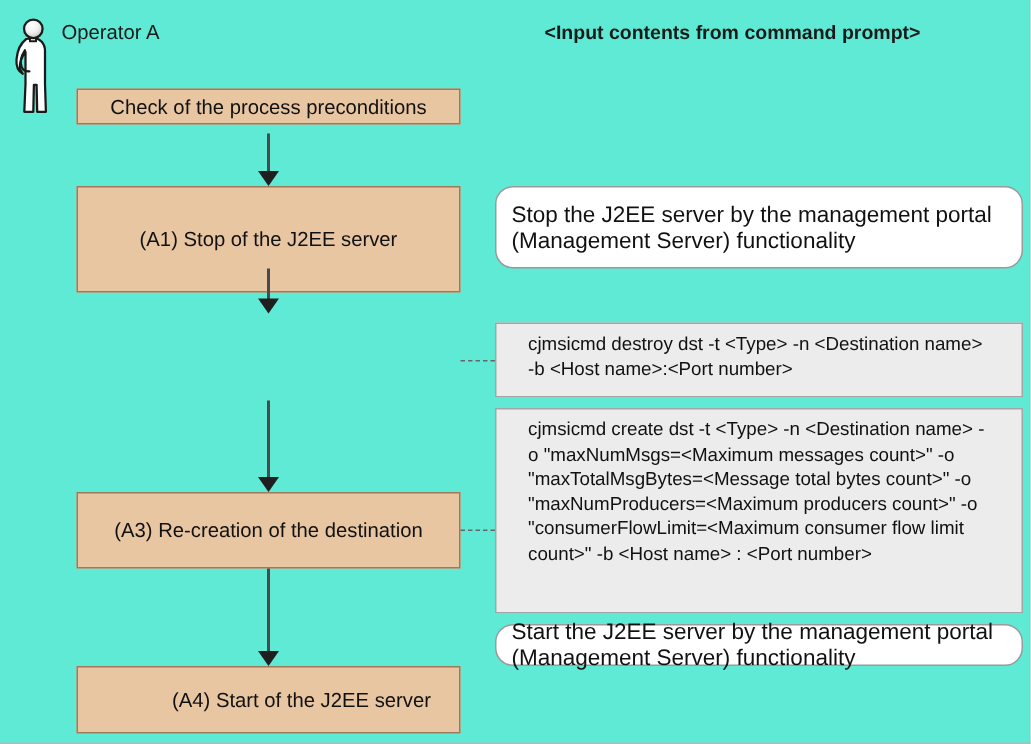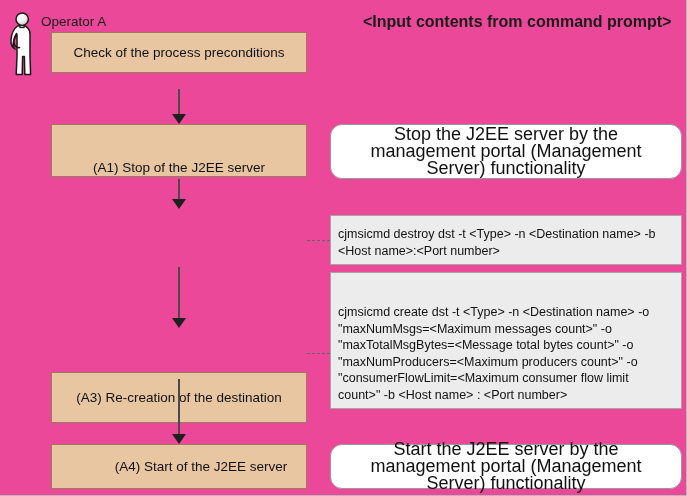--- a/index.html
+++ b/index.html
@@ -8,41 +8,41 @@
     background: #ffffff;
   }
   body {
     font-family: "Liberation Sans", sans-serif;
     color: #1a1a1a;
   }
   #canvas {
     position: relative;
     width: 687px;
     height: 496px;
-    background: #ec4899;
+    background: #5eead4;
     border-right: 1px solid #b8b8b8;
     border-bottom: 1px solid #b8b8b8;
     box-sizing: border-box;
     overflow: hidden;
   }
 
   
   .operator-label {
     position: absolute;
     left: 41px;
     top: 14px;
     font-size: 13.5px;
     line-height: 16px;
     white-space: nowrap;
   }
   .column-title {
     position: absolute;
     left: 363px;
     top: 14px;
-    font-size: 16px;
+    font-size: 13px;
     font-weight: bold;
     line-height: 16px;
     white-space: nowrap;
   }
 
   
   .operator-figure {
     position: absolute;
     left: 4px;
     top: 12px;
@@ -72,41 +72,41 @@
     position: absolute;
     left: 330px;
     width: 352px;
     background: #ffffff;
     border: 1px solid #9a9a9a;
     border-radius: 12px;
     box-sizing: border-box;
     display: flex;
     align-items: center;
     justify-content: center;
-    text-align: center;
-    font-size: 18px;
+    text-align: left;
+    font-size: 15px;
     line-height: 17px;
     color: #111111;
     padding: 4px 10px;
   }
 
   
   .cmd-box {
     position: absolute;
     left: 330px;
     width: 352px;
     background: #ECECEC;
     border: 1px solid #a5a5a5;
     box-sizing: border-box;
     display: flex;
-    align-items: flex-end;
+    align-items: flex-start;
     font-size: 12.5px;
     line-height: 16.5px;
     color: #111111;
-    padding: 5px 7px;
+    padding: 5px 21px;
     text-align: left;
   }
   .cmd-box .cmd-text {
     display: block;
     width: 100%;
   }
 
   
   .flow-arrow {
     position: absolute;
@@ -164,60 +164,60 @@
     <path d="M12.6 21.5 C10.0 25.5 9.2 29.5 10.4 32.6 C11.2 34.6 13.2 35.8 15.6 35.6" fill="none" stroke="#1a1a1a" stroke-width="1.5" stroke-linecap="round"></path>
 
     <rect x="16" y="11.5" width="4" height="4" fill="#ffffff" stroke="#1a1a1a" stroke-width="1.3"></rect>
 
     <circle cx="18.2" cy="7.2" r="6.2" fill="url(#headGrad)" stroke="#1a1a1a" stroke-width="1.5"></circle>
   </svg>
 
   <div class="operator-label">Operator A</div>
   <div class="column-title">&lt;Input contents from command prompt&gt;</div>
 
-  <div class="process-box" style="top:32px; height:41px;text-align:right;">
+  <div class="process-box" style="top:59px; height:24px;text-align:right;">
     <span>Check of the process preconditions</span>
   </div>
   <div class="flow-arrow" style="top:89px; height:35px;">
     <div class="shaft"></div>
       <div class="head"></div>
   </div>
 
-  <div class="process-box" style="top:124px; height:53px;align-items:flex-end;">
+  <div class="process-box" style="top:124px; height:71px;">
     <span>(A1) Stop of the J2EE server</span>
   </div>
   <div class="desc-box" style="top:124px; height:55px;">
     <span>Stop the J2EE server by the management portal (Management Server) functionality</span>
   </div>
   <div class="flow-arrow" style="top:179px; height:30px;">
     <div class="shaft"></div>
       <div class="head"></div>
   </div>
 
   <div class="dash-connector" style="top:240px;"></div>
   <div class="cmd-box" style="top:215px; height:50px;">
     <span class="cmd-text">cjmsicmd destroy dst -t &lt;Type&gt; -n &lt;Destination name&gt; -b &lt;Host name&gt;:&lt;Port number&gt;</span>
   </div>
   <div class="flow-arrow" style="top:267px; height:61px;">
     <div class="shaft"></div>
       <div class="head"></div>
   </div>
 
-  <div class="process-box" style="top:328px; height:51px;margin-top:44px;">
+  <div class="process-box" style="top:328px; height:51px;">
     <span>(A3) Re-creation of the destination</span>
   </div>
   <div class="dash-connector" style="top:353px;"></div>
   <div class="cmd-box" style="top:272px; height:137px;">
     <span class="cmd-text">cjmsicmd create dst -t &lt;Type&gt; -n &lt;Destination name&gt; -o "maxNumMsgs=&lt;Maximum messages count&gt;" -o "maxTotalMsgBytes=&lt;Message total bytes count&gt;" -o "maxNumProducers=&lt;Maximum producers count&gt;" -o "consumerFlowLimit=&lt;Maximum consumer flow limit count&gt;" -b &lt;Host name&gt; : &lt;Port number&gt;</span>
   </div>
   <div class="flow-arrow" style="top:379px; height:65px;">
     <div class="shaft"></div>
       <div class="head"></div>
   </div>
 
   <div class="process-box" style="top:444px; height:45px;padding-left:44px;">
     <span>(A4) Start of the J2EE server</span>
   </div>
-  <div class="desc-box" style="top:444px; height:45px;">
+  <div class="desc-box" style="top:416px; height:28px;">
     <span>Start the J2EE server by the management portal (Management Server) functionality</span>
   </div>
 
 </div>
 
 </body></html>

